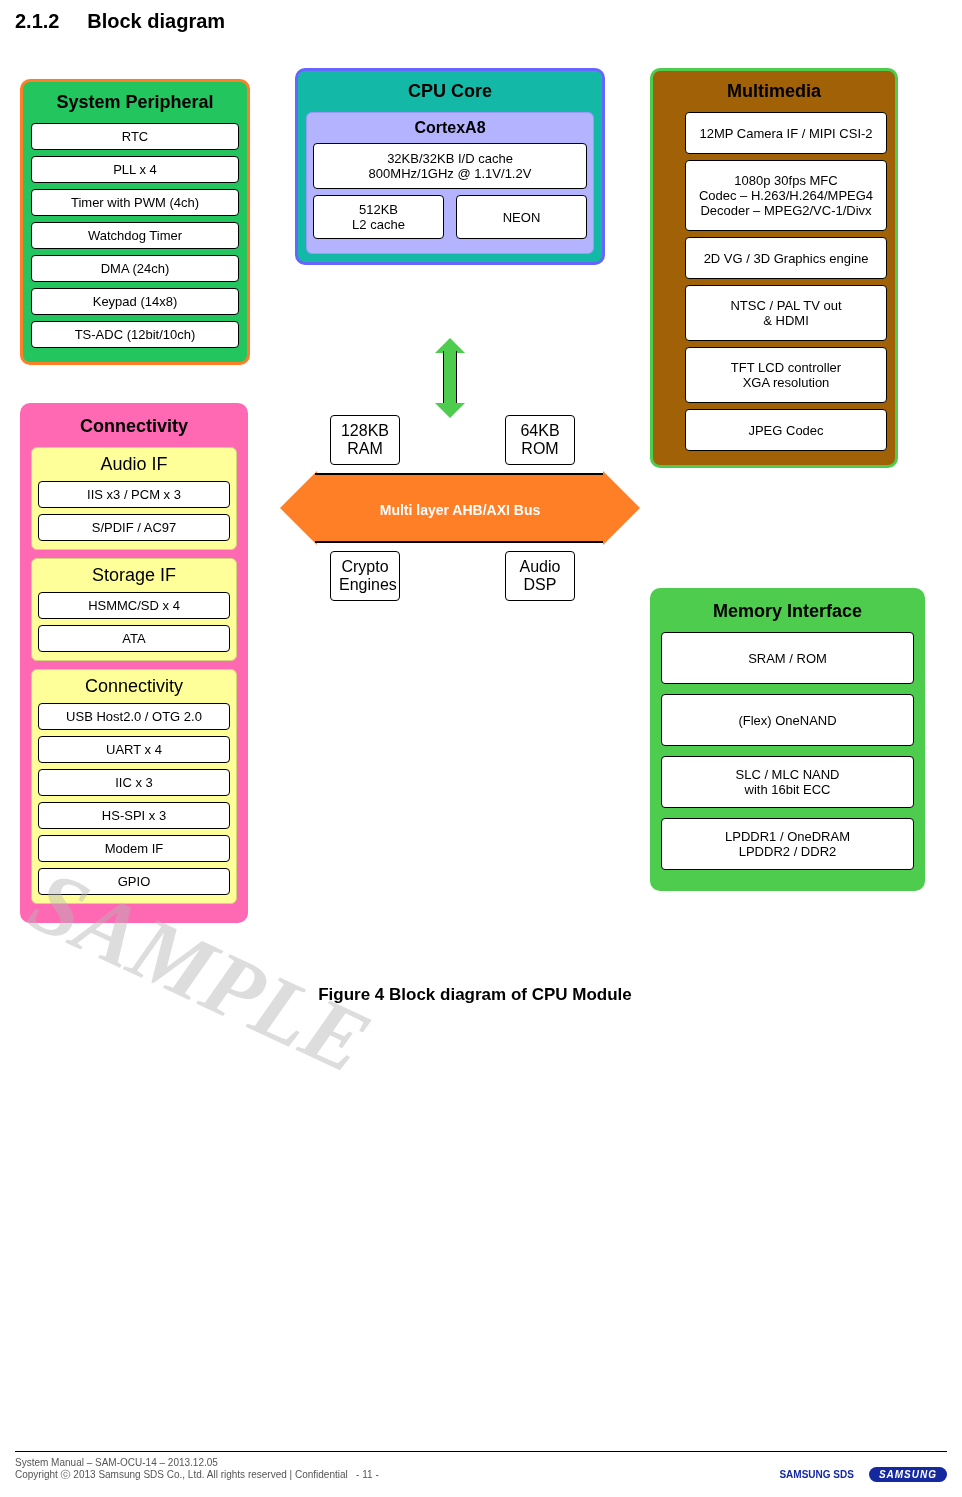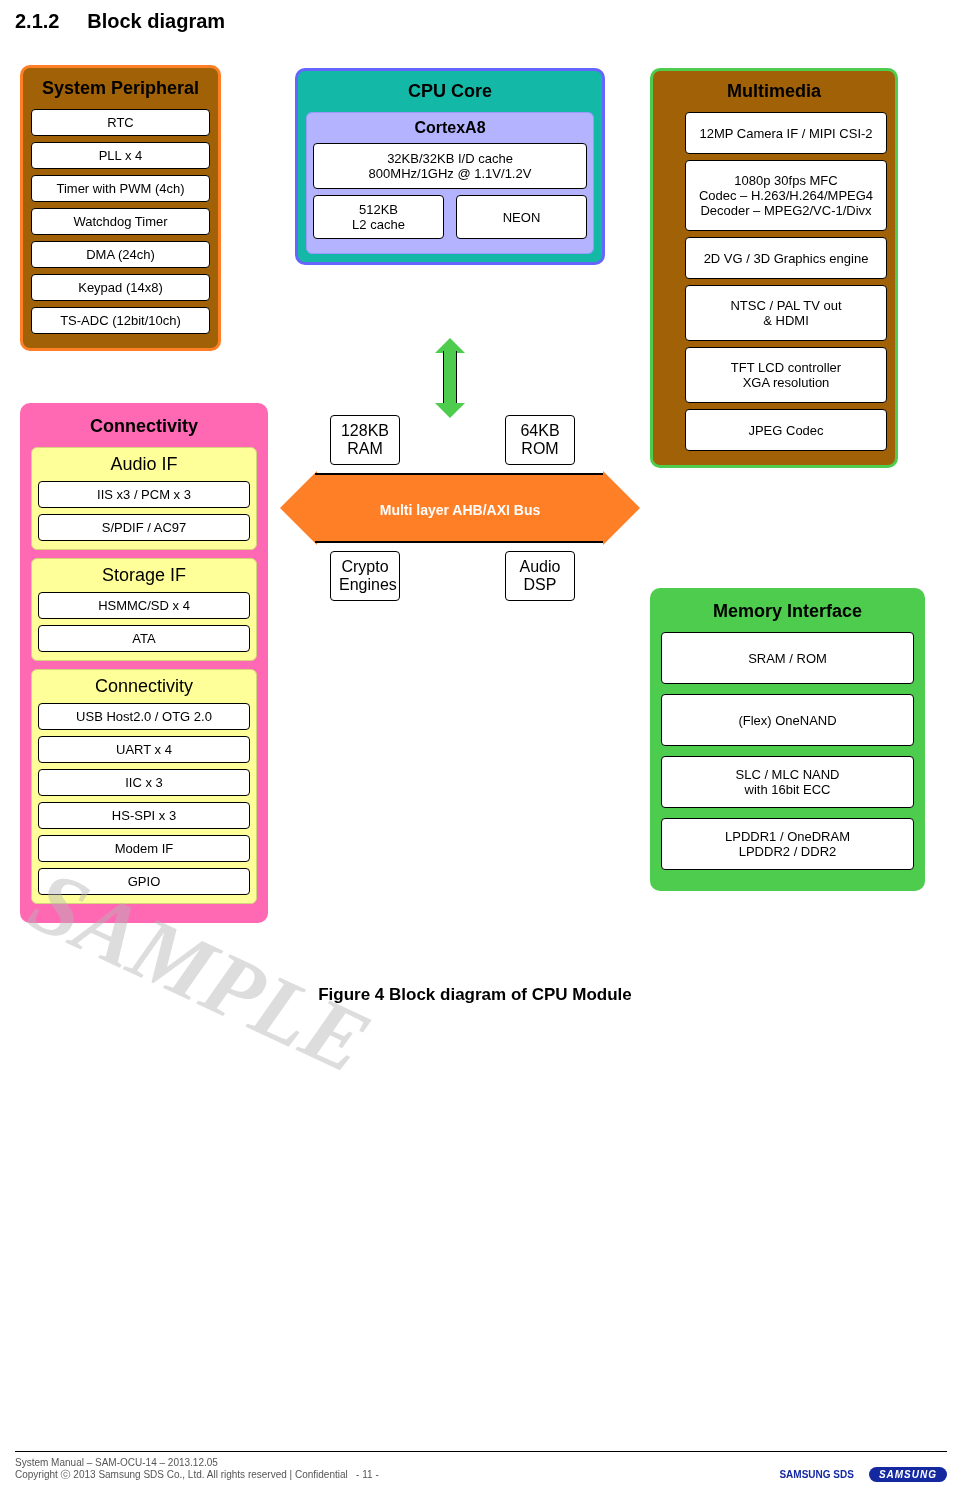--- a/index.html
+++ b/index.html
@@ -52,29 +52,29 @@
       margin-bottom: 8px;
     }
     .sub-title {
       text-align: center;
       font-size: 18px;
       margin-bottom: 6px;
       color: black;
     }
     
     .sys-periph {
-      left: 5px; top: 2px;
-      width: 201px;
-      background: #a16207;
+      left: 5px; top: 16px;
+      width: 230px;
+      background: #22c55e;
       border-color: #ff7f27;
     }
     
     .connectivity {
       left: 5px; top: 340px;
-      width: 248px;
+      width: 228px;
       background: #ff69b4;
       border-color: #ff69b4;
     }
     .connectivity .sub-group { background: #ffff99; border-color: #d4d47a; }
     
     .cpu-core {
       left: 280px; top: 5px;
       width: 310px;
       background: #14b8a6;
       border-color: #6666ff;

